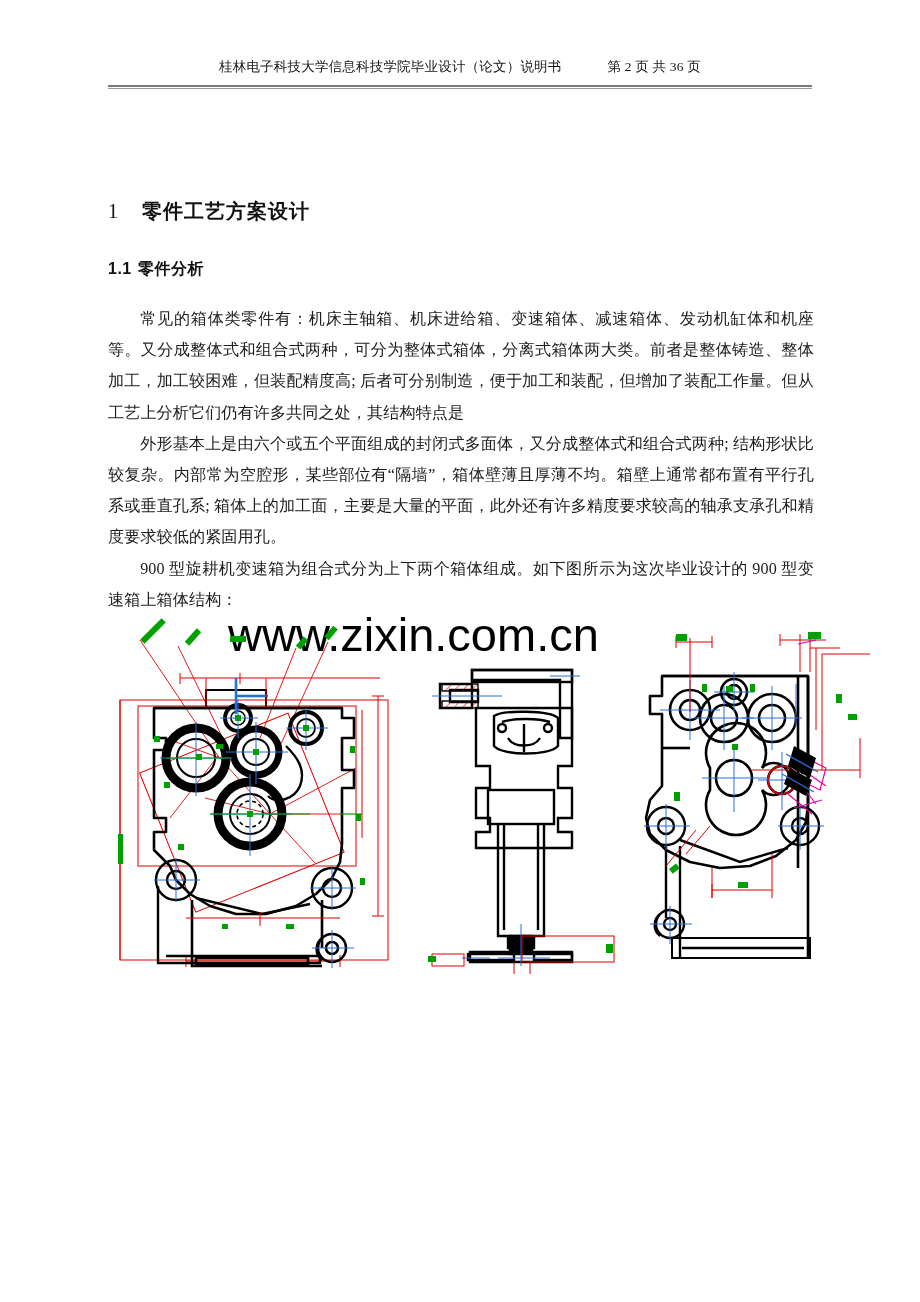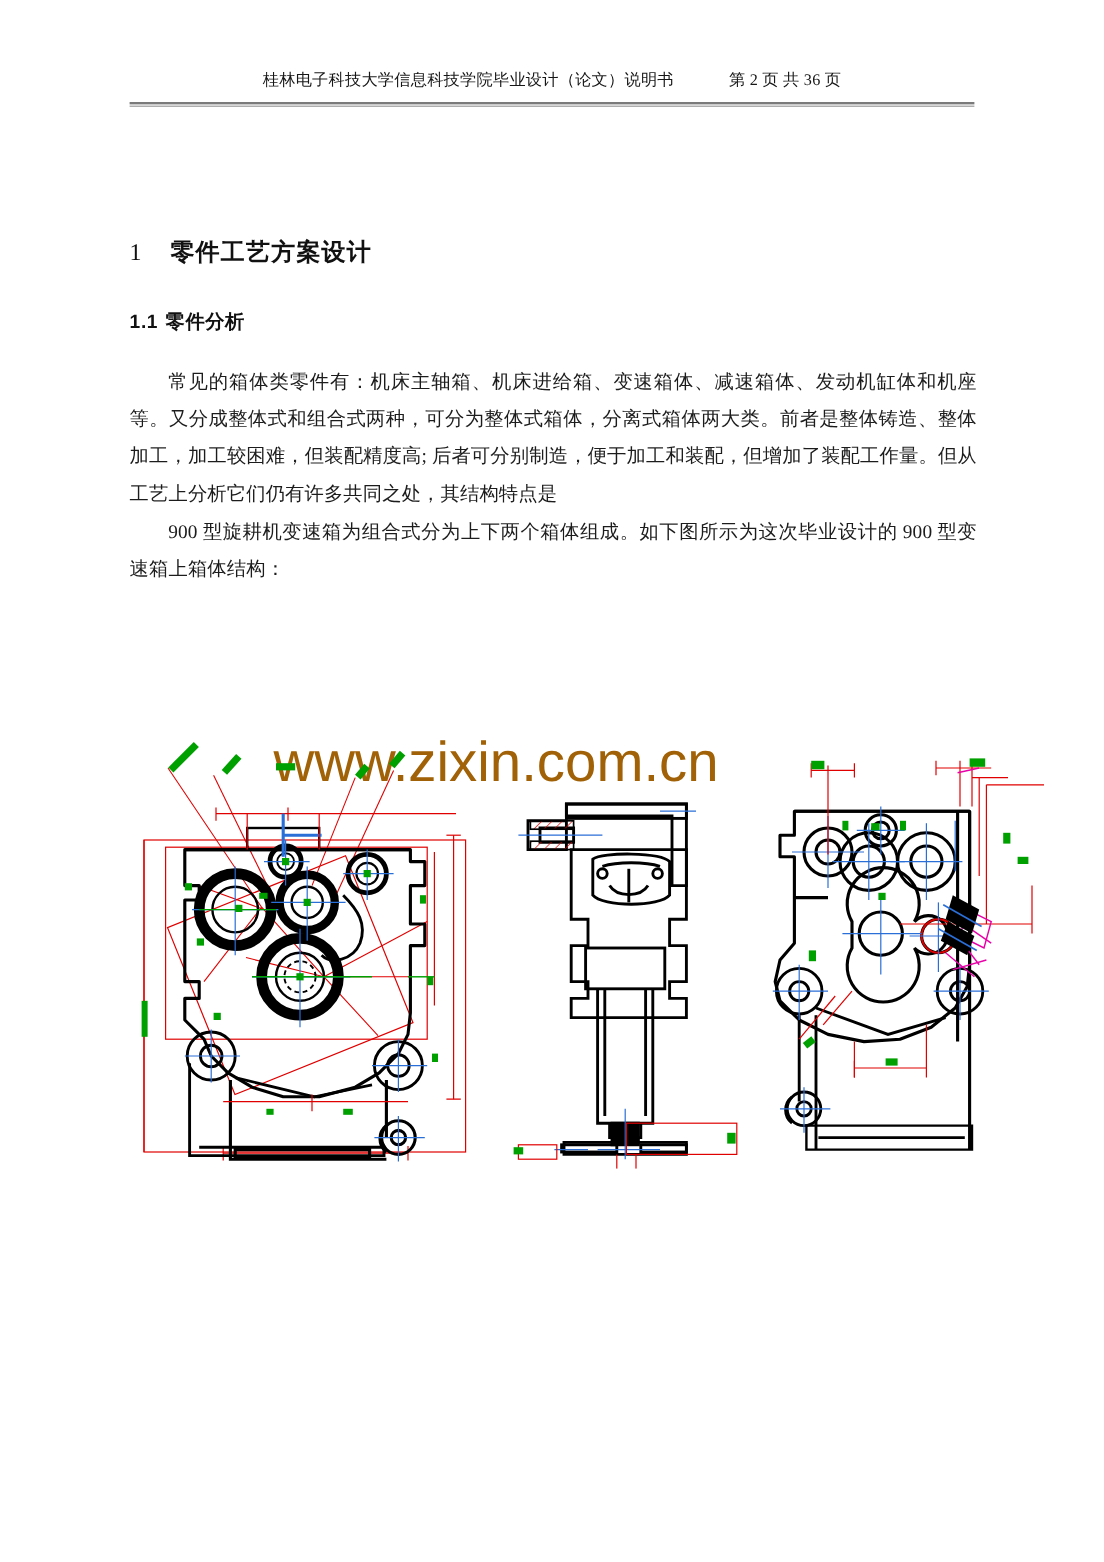--- a/index.html
+++ b/index.html
@@ -120,21 +120,21 @@
   p.para-3 { margin-top: 0px; font-family: Liberation Serif, serif; }
 
   
   .watermark {
     position: absolute;
     left: 228px;
     top: 607px;
     font-family: "Liberation Sans", "DejaVu Sans", sans-serif;
     font-size: 47px;
     font-weight: 400;
-    color: #a16207;
+    color: #000000;
     letter-spacing: 0px;
     white-space: nowrap;
     user-select: none;
     pointer-events: none;
   }
 
   
   .figure {
     position: absolute;
     left: 110px;
@@ -162,20 +162,21 @@
 
     <h1 class="sec-title">
       <span class="num">1</span><span>零件工艺方案设计</span>
     </h1>
 
     <h2 class="sub-title">
       <span class="num">1.1</span><span>零件分析</span>
     </h2>
 
     <p class="para para-1">常见的箱体类零件有：机床主轴箱、机床进给箱、变速箱体、减速箱体、发动机缸体和机座等。又分成整体式和组合式两种，可分为整体式箱体，分离式箱体两大类。前者是整体铸造、整体加工，加工较困难，但装配精度高; 后者可分别制造，便于加工和装配，但增加了装配工作量。但从工艺上分析它们仍有许多共同之处，其结构特点是</p>
+    <p class="para para-2">外形基本上是由六个或五个平面组成的封闭式多面体，又分成整体式和组合式两种; 结构形状比较复杂。内部常为空腔形，某些部位有“隔墙”，箱体壁薄且厚薄不均。箱壁上通常都布置有平行孔系或垂直孔系; 箱体上的加工面，主要是大量的平面，此外还有许多精度要求较高的轴承支承孔和精度要求较低的紧固用孔。</p>
     <p class="para para-3">900 型旋耕机变速箱为组合式分为上下两个箱体组成。如下图所示为这次毕业设计的 900 型变速箱上箱体结构：</p>
   </div>
 
   <div class="watermark">www.zixin.com.cn</div>
 
   <div class="figure">
     <svg width="760" height="356" viewBox="0 0 760 356" xmlns="http://www.w3.org/2000/svg">
       <defs>
         <pattern id="hatchR" width="6" height="6" patternTransform="rotate(45)" patternUnits="userSpaceOnUse">
           <line x1="0" y1="0" x2="0" y2="6" stroke="#e00000" stroke-width="1.1"></line>

